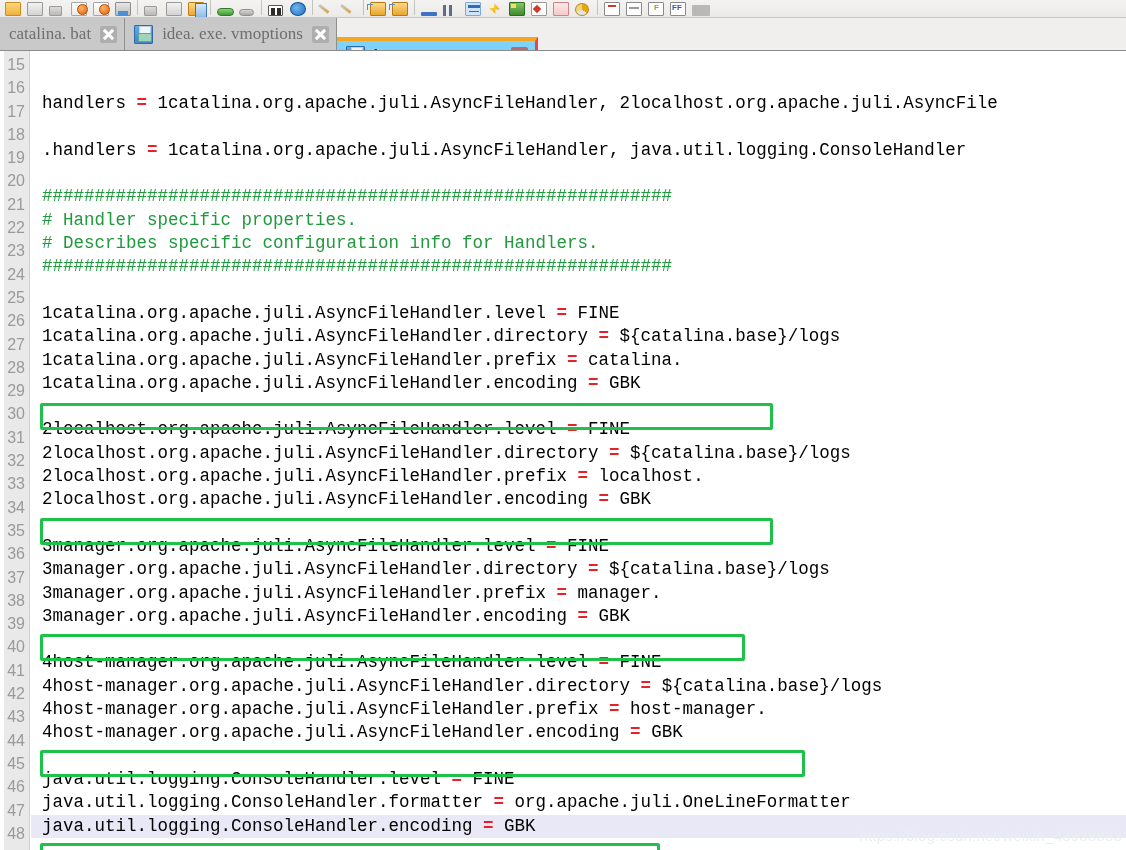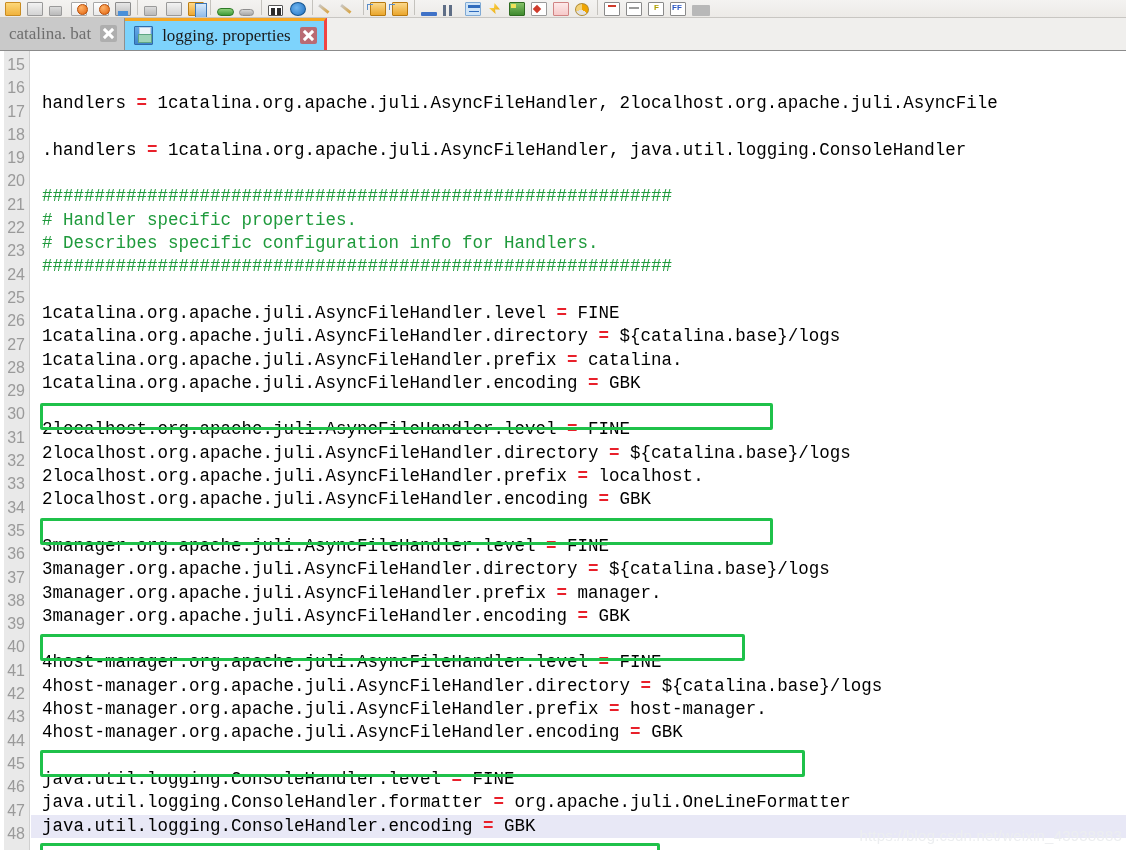--- a/index.html
+++ b/index.html
@@ -86,21 +86,21 @@
   .g.pf      { background:#ffffff; border:1px solid #8a8a8a; }
   .g.pf::after{content:"F";position:absolute;left:5px;top:0px;font:bold 8px "Liberation Sans",sans-serif;color:#b0a000;}
   .g.grey2   { width:18px; height:11px; background:#b8b8b8; border-radius:1px; }
 
   
   #tabbar {
     position: absolute; left: 0; top: 18px;
     width: 1126px; height: 33px;
     background: #f0efed;
     border-bottom: 1px solid #8b8b8b;
-    display: flex; align-items: flex-end;
+    display: flex; align-items: center;
     overflow: hidden;
   }
   .tab {
     display: flex; align-items: center;
     height: 33px;
     padding: 0 7px 0 9px;
     background: #c9c9c9;
     border-right: 1px solid #8f8f8f;
     font-family: "Liberation Serif", serif;
     font-size: 17px;
@@ -305,20 +305,25 @@
       <span class="g ff"></span>
     </span>
     <span class="tb-ico">
       <span class="g grey2"></span>
     </span>
   </div>
 
 <div id="tabbar">
     <div class="tab">
       <span class="tab-label">catalina. bat</span>
+      <span class="tab-x"></span>
+    </div>
+    <div class="tab">
+      <span class="save-ico"></span>
+      <span class="tab-label">idea. exe. vmoptions</span>
       <span class="tab-x"></span>
     </div>
     <div class="tab active">
       <span class="save-ico"></span>
       <span class="tab-label">logging. properties</span>
       <span class="tab-x"></span>
     </div>
     <div id="tab-filler"></div>
   </div>
 

